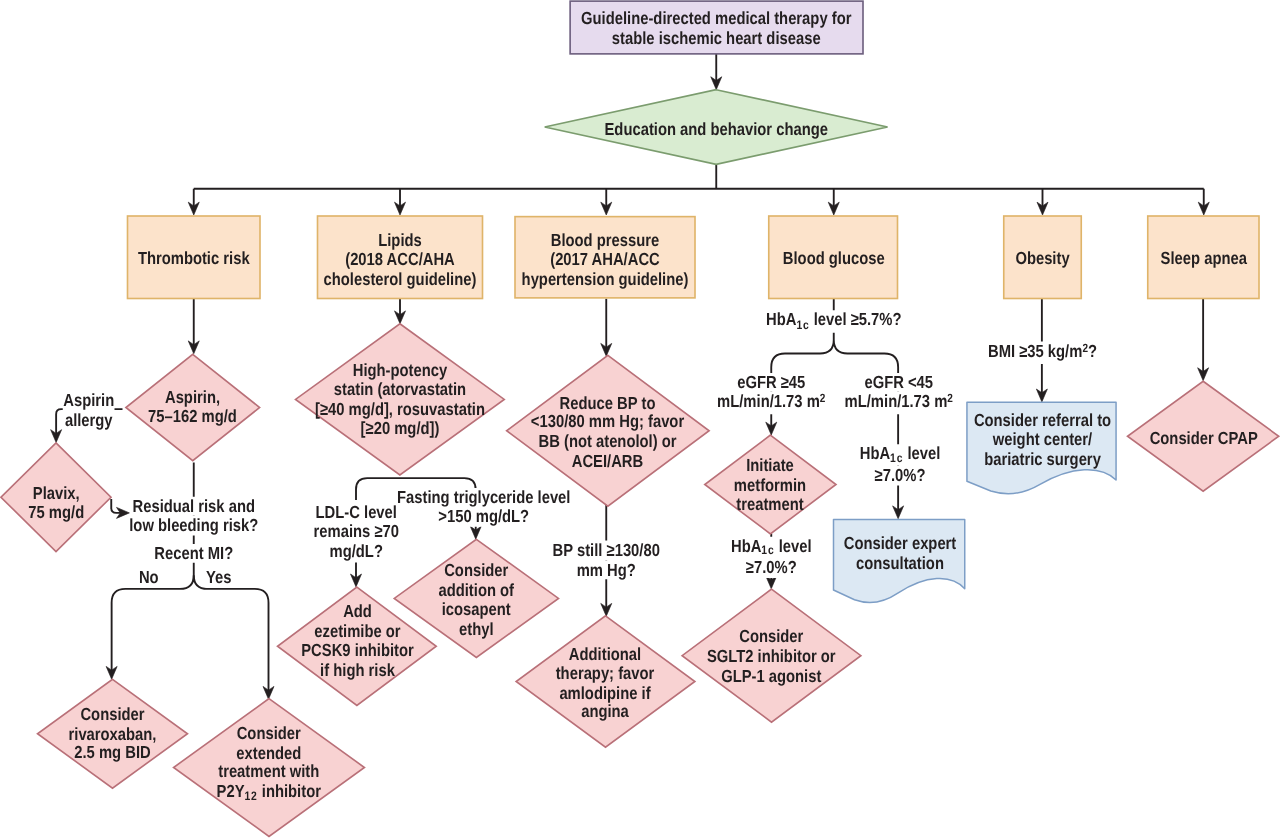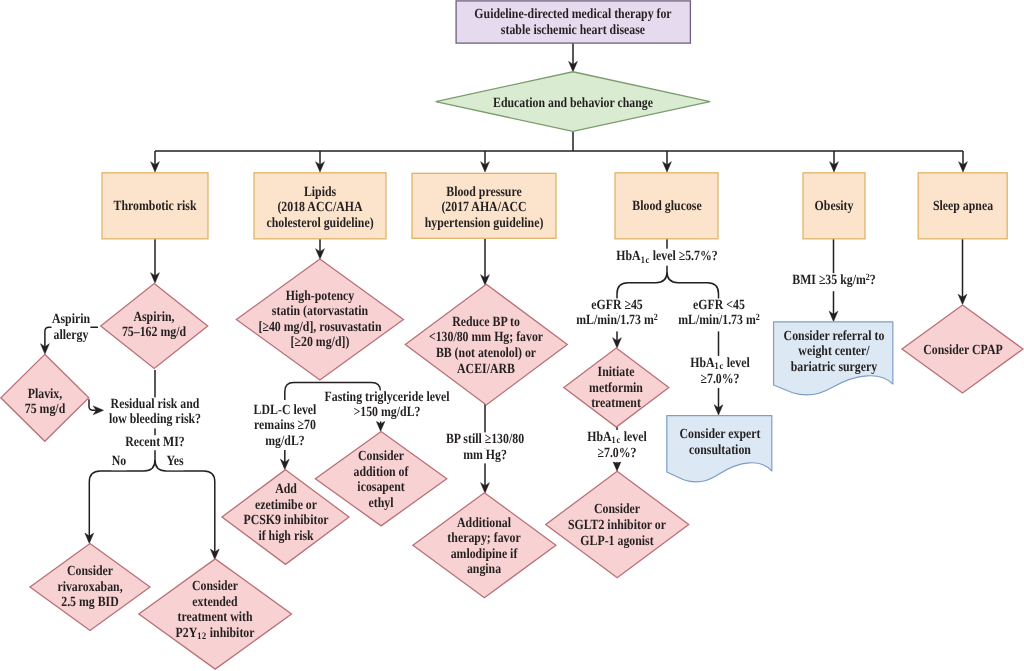--- a/index.html
+++ b/index.html
@@ -5,21 +5,21 @@
 <style>
   html,body{margin:0;padding:0;background:#ffffff;}
   body{width:1024px;height:671px;overflow:hidden;
        font-family:"Liberation Sans",sans-serif;
        -webkit-font-smoothing:antialiased;
        text-rendering:geometricPrecision;}
   #chart{position:relative;width:1024px;height:671px;background:#fff;}
   svg.layer{position:absolute;left:0;top:0;width:1024px;height:671px;overflow:visible;}
   #edges{z-index:1;}
   #shapes{z-index:2;}
-  #labels{position:absolute;left:0;top:0;width:1024px;height:671px;z-index:3;font-family:Liberation Serif, serif;}
+  #labels{position:absolute;left:0;top:0;width:1024px;height:671px;z-index:3;}
   .lbl{position:absolute;text-align:center;color:#231f20;font-weight:bold;
        line-height:15.6px;transform:translate(-50%,-50%) scaleX(0.845);white-space:pre;
        font-size:14px;}
   .elbl{position:absolute;text-align:center;color:#231f20;font-weight:bold;
         line-height:15.6px;transform:translate(-50%,-50%) scaleX(0.845);white-space:pre;
         font-size:14px;}
   .elbl span.bg{background:#fff;display:inline-block;line-height:15.6px;padding:0 0.5px;}
   sub{font-size:0.70em;vertical-align:baseline;position:relative;top:0.23em;letter-spacing:0.08em;}
   sup{font-size:0.68em;vertical-align:baseline;position:relative;top:-0.46em;}
 </style>

